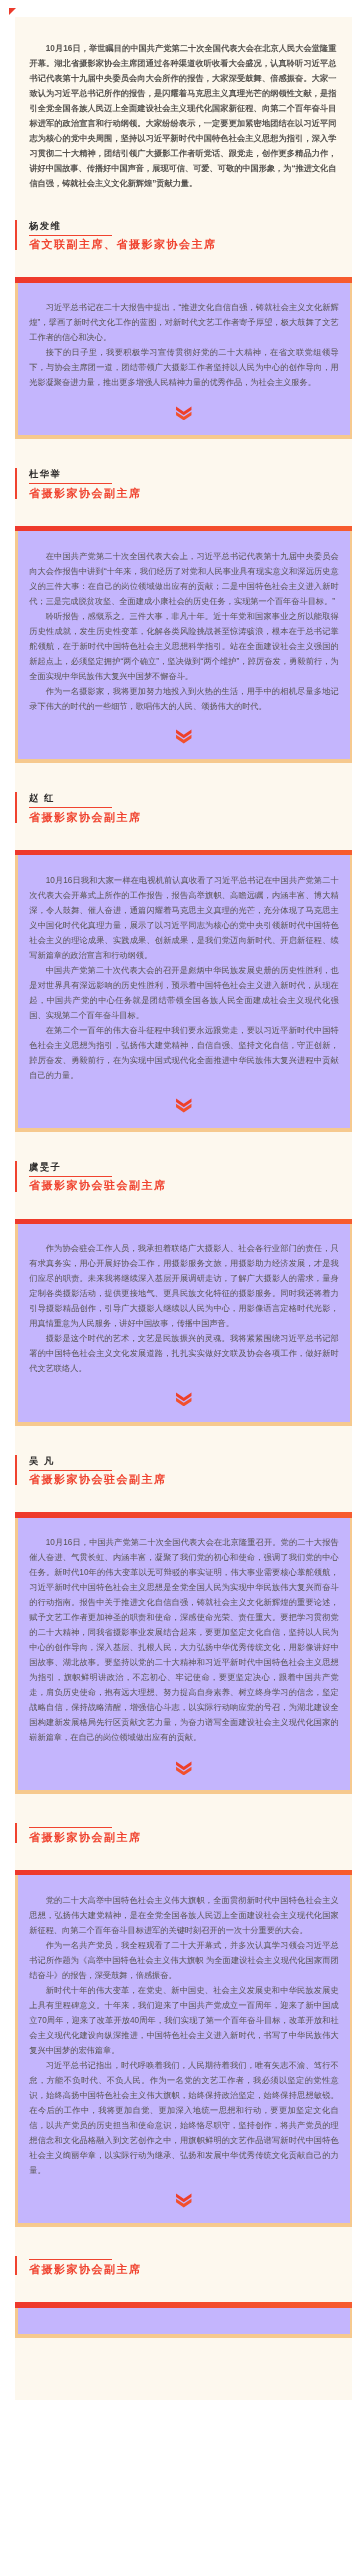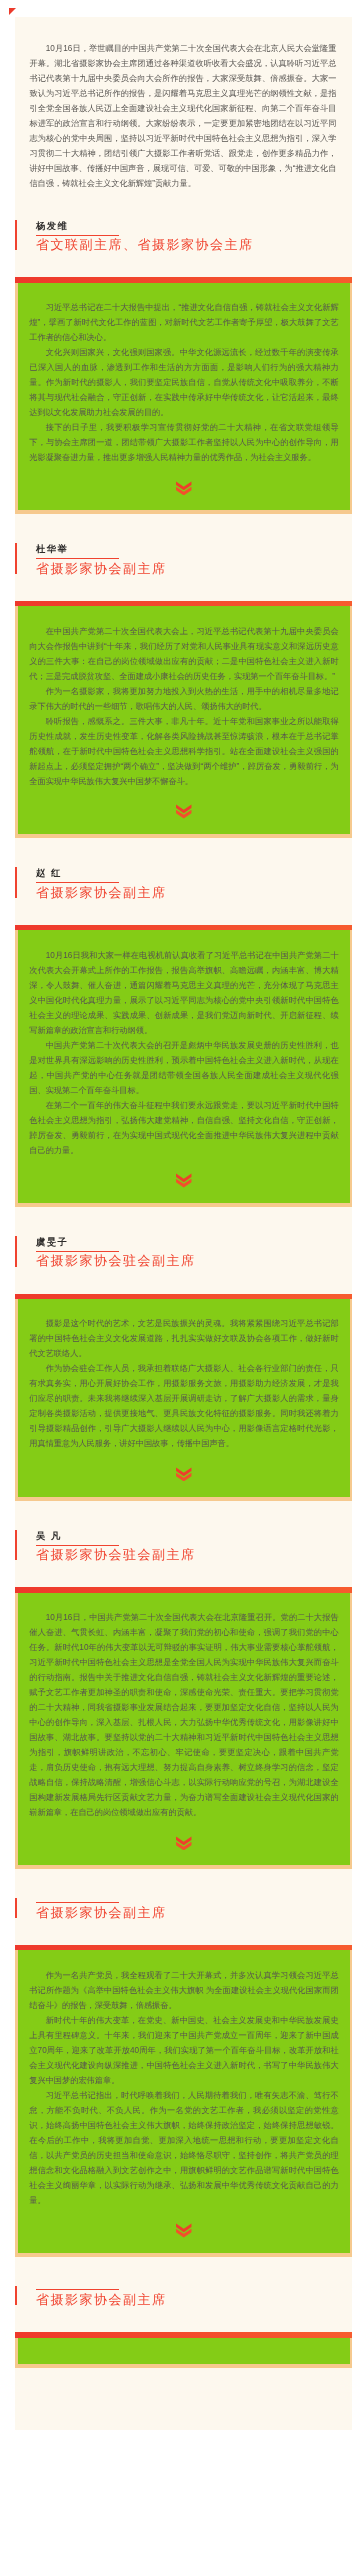--- a/index.html
+++ b/index.html
@@ -13,43 +13,43 @@
     position:absolute; top:7.7px; left:8.8px;
     width:0; height:0;
     border-top:7.7px solid #ec3a2b;
     border-right:7.7px solid transparent;
   }
   .panel {
     margin:17px 0 0 15px;
     background:#fdf8ee;
     padding:14.4px 0 62px 0;
   }
-  .intro { padding:9.3px 16.5px 0 14.4px; margin-bottom:6px; }
+  .intro { padding:9.3px 16.5px 0 14.4px; margin-bottom:6px;font-weight:bold; }
   .intro p, .box-body p {
     font-size:8.2px; line-height:15px; color:#565350;
     text-align:justify; text-indent:2em; margin:0;
   }
   .section { margin-top:29px; }
   .sec-header {
     border-left:2.6px solid #f0432f;
-    padding:1px 0 1px 19px;
+    padding:1px 0 1px 12px;
     margin-bottom:27px;
   }
   .sec-name {
     font-size:9.3px; font-weight:bold; color:#2e2c2b;
     letter-spacing:1.5px; line-height:11.3px;
   }
   .sec-underline { width:83px; height:1px; background:#f0432f; margin:2.6px 0 4.6px; }
   .sec-role {
-    font-size:13px; font-weight:normal; color:#f0432f;
+    font-size:11px; font-weight:bold; color:#f0432f;
     letter-spacing:1.5px; line-height:9.3px;
   }
   .box-topbar { height:5.2px; background:linear-gradient(90deg,#ee382b,#f75c2e); }
   .box-body {
-    background:#84cc16;
+    background:#c4b5fd;
     border-left:3.1px solid #f6c98e;
     border-right:3.1px solid #f6c98e;
     border-bottom:4.1px solid #f6c98e;
     padding:17.5px 11.3px 9.3px;
   }
   .chevron-wrap { text-align:center; margin:15.5px 0 4.1px; }
 </style>
 </head>
 <body>
 
@@ -64,21 +64,20 @@
     <div class="sec-header">
       <div class="sec-name">杨发维</div>
       <div class="sec-underline"></div>
       <div class="sec-role">省文联副主席、省摄影家协会主席</div>
     </div>
     <div class="sec-box">
       <div class="box-topbar"></div>
       <div class="box-body">
         <div class="paras">
               <p>习近平总书记在二十大报告中提出，“推进文化自信自强，铸就社会主义文化新辉煌”，擘画了新时代文化工作的蓝图，对新时代文艺工作者寄予厚望，极大鼓舞了文艺工作者的信心和决心。</p>
-              <p>文化兴则国家兴，文化强则国家强。中华文化源远流长，经过数千年的演变传承已深入国人的血脉，渗透到工作和生活的方方面面，是影响人们行为的强大精神力量。作为新时代的摄影人，我们要坚定民族自信，自觉从传统文化中吸取养分，不断将其与现代社会融合，守正创新，在实践中传承好中华传统文化，让它活起来，最终达到以文化发展助力社会发展的目的。</p>
               <p>接下的日子里，我要积极学习宣传贯彻好党的二十大精神，在省文联党组领导下，与协会主席团一道，团结带领广大摄影工作者坚持以人民为中心的创作导向，用光影凝聚奋进力量，推出更多增强人民精神力量的优秀作品，为社会主义服务。</p>
             </div>
         <div class="chevron-wrap">
           <svg width="17.5" height="14.4" viewBox="0 0 34 28">
             <path d="M2 1 L17 11 L32 1 L32 8 L17 18 L2 8 Z" fill="#ee3f2a"></path>
             <path d="M2 11 L17 21 L32 11 L32 18 L17 28 L2 18 Z" fill="#f2502c"></path>
           </svg>
         </div>
       </div>
     </div>
@@ -88,22 +87,22 @@
     <div class="sec-header">
       <div class="sec-name">杜华举</div>
       <div class="sec-underline"></div>
       <div class="sec-role">省摄影家协会副主席</div>
     </div>
     <div class="sec-box">
       <div class="box-topbar"></div>
       <div class="box-body">
         <div class="paras">
               <p>在中国共产党第二十次全国代表大会上，习近平总书记代表第十九届中央委员会向大会作报告中讲到“十年来，我们经历了对党和人民事业具有现实意义和深远历史意义的三件大事：在自己的岗位领域做出应有的贡献；二是中国特色社会主义进入新时代；三是完成脱贫攻坚、全面建成小康社会的历史任务，实现第一个百年奋斗目标。”</p>
+              <p>聆听报告，感慨系之。三件大事，非凡十年。近十年党和国家事业之所以能取得历史性成就，发生历史性变革，化解各类风险挑战甚至惊涛骇浪，根本在于总书记掌舵领航，在于新时代中国特色社会主义思想科学指引。站在全面建设社会主义强国的新起点上，必须坚定拥护“两个确立”，坚决做到“两个维护”，踔厉奋发，勇毅前行，为全面实现中华民族伟大复兴中国梦不懈奋斗。</p>
               <p>作为一名摄影家，我将更加努力地投入到火热的生活，用手中的相机尽量多地记录下伟大的时代的一些细节，歌唱伟大的人民、颂扬伟大的时代。</p>
-              <p>聆听报告，感慨系之。三件大事，非凡十年。近十年党和国家事业之所以能取得历史性成就，发生历史性变革，化解各类风险挑战甚至惊涛骇浪，根本在于总书记掌舵领航，在于新时代中国特色社会主义思想科学指引。站在全面建设社会主义强国的新起点上，必须坚定拥护“两个确立”，坚决做到“两个维护”，踔厉奋发，勇毅前行，为全面实现中华民族伟大复兴中国梦不懈奋斗。</p>
             </div>
         <div class="chevron-wrap">
           <svg width="17.5" height="14.4" viewBox="0 0 34 28">
             <path d="M2 1 L17 11 L32 1 L32 8 L17 18 L2 8 Z" fill="#ee3f2a"></path>
             <path d="M2 11 L17 21 L32 11 L32 18 L17 28 L2 18 Z" fill="#f2502c"></path>
           </svg>
         </div>
       </div>
     </div>
   </div>
@@ -135,22 +134,22 @@
   <div class="section">
     <div class="sec-header">
       <div class="sec-name">虞旻子</div>
       <div class="sec-underline"></div>
       <div class="sec-role">省摄影家协会驻会副主席</div>
     </div>
     <div class="sec-box">
       <div class="box-topbar"></div>
       <div class="box-body">
         <div class="paras">
+              <p>作为协会驻会工作人员，我承担着联络广大摄影人、社会各行业部门的责任，只有求真务实，用心开展好协会工作，用摄影服务文旅，用摄影助力经济发展，才是我们应尽的职责。未来我将继续深入基层开展调研走访，了解广大摄影人的需求，量身定制各类摄影活动，提供更接地气、更具民族文化特征的摄影服务。同时我还将着力引导摄影精品创作，引导广大摄影人继续以人民为中心，用影像语言定格时代光影，用真情重意为人民服务，讲好中国故事，传播中国声音。</p>
               <p>摄影是这个时代的艺术，文艺是民族振兴的灵魂。我将紧紧围绕习近平总书记部署的中国特色社会主义文化发展道路，扎扎实实做好文联及协会各项工作，做好新时代文艺联络人。</p>
-              <p>作为协会驻会工作人员，我承担着联络广大摄影人、社会各行业部门的责任，只有求真务实，用心开展好协会工作，用摄影服务文旅，用摄影助力经济发展，才是我们应尽的职责。未来我将继续深入基层开展调研走访，了解广大摄影人的需求，量身定制各类摄影活动，提供更接地气、更具民族文化特征的摄影服务。同时我还将着力引导摄影精品创作，引导广大摄影人继续以人民为中心，用影像语言定格时代光影，用真情重意为人民服务，讲好中国故事，传播中国声音。</p>
             </div>
         <div class="chevron-wrap">
           <svg width="17.5" height="14.4" viewBox="0 0 34 28">
             <path d="M2 1 L17 11 L32 1 L32 8 L17 18 L2 8 Z" fill="#ee3f2a"></path>
             <path d="M2 11 L17 21 L32 11 L32 18 L17 28 L2 18 Z" fill="#f2502c"></path>
           </svg>
         </div>
       </div>
     </div>
   </div>
@@ -179,20 +178,21 @@
 
   <div class="section">
     <div class="sec-header">
       <div class="sec-underline"></div>
       <div class="sec-role">省摄影家协会副主席</div>
     </div>
     <div class="sec-box">
       <div class="box-topbar"></div>
       <div class="box-body">
         <div class="paras">
+              <p>党的二十大高举中国特色社会主义伟大旗帜，全面贯彻新时代中国特色社会主义思想，弘扬伟大建党精神，是在全党全国各族人民迈上全面建设社会主义现代化国家新征程、向第二个百年奋斗目标进军的关键时刻召开的一次十分重要的大会。</p>
               <p>作为一名共产党员，我全程观看了二十大开幕式，并多次认真学习领会习近平总书记所作题为《高举中国特色社会主义伟大旗帜 为全面建设社会主义现代化国家而团结奋斗》的报告，深受鼓舞，倍感振奋。</p>
               <p>新时代十年的伟大变革，在党史、新中国史、社会主义发展史和中华民族发展史上具有里程碑意义。十年来，我们迎来了中国共产党成立一百周年，迎来了新中国成立70周年，迎来了改革开放40周年，我们实现了第一个百年奋斗目标，改革开放和社会主义现代化建设向纵深推进，中国特色社会主义进入新时代，书写了中华民族伟大复兴中国梦的宏伟篇章。</p>
               <p>习近平总书记指出，时代呼唤着我们，人民期待着我们，唯有矢志不渝、笃行不怠，方能不负时代、不负人民。作为一名党的文艺工作者，我必须以坚定的党性意识，始终高扬中国特色社会主义伟大旗帜，始终保持政治坚定，始终保持思想敏锐。在今后的工作中，我将更加自觉、更加深入地统一思想和行动，要更加坚定文化自信，以共产党员的历史担当和使命意识，始终恪尽职守，坚持创作，将共产党员的理想信念和文化品格融入到文艺创作之中，用旗帜鲜明的文艺作品谱写新时代中国特色社会主义绚丽华章，以实际行动为继承、弘扬和发展中华优秀传统文化贡献自己的力量。</p>
             </div>
         <div class="chevron-wrap">
           <svg width="17.5" height="14.4" viewBox="0 0 34 28">
             <path d="M2 1 L17 11 L32 1 L32 8 L17 18 L2 8 Z" fill="#ee3f2a"></path>
             <path d="M2 11 L17 21 L32 11 L32 18 L17 28 L2 18 Z" fill="#f2502c"></path>
           </svg>
         </div>

